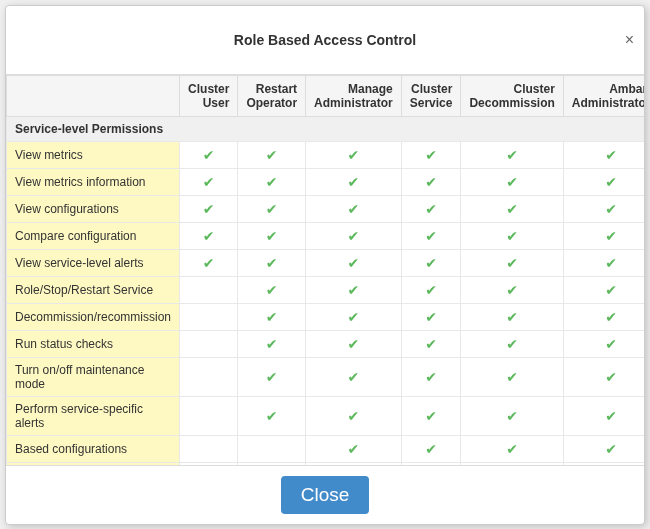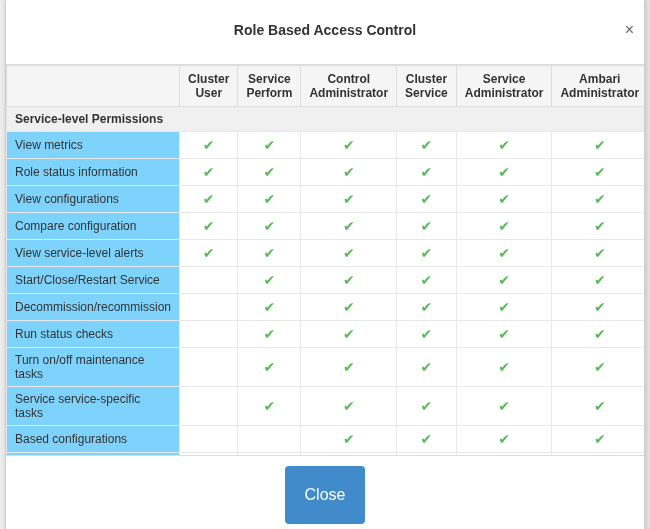--- a/index.html
+++ b/index.html
@@ -59,37 +59,37 @@
     }
     table {
       width: 100%;
       border-collapse: collapse;
       font-size: 12px;
     }
     thead th {
       background: #f5f5f5;
       border: 1px solid #ddd;
       padding: 6px 8px;
-      text-align: center;
+      text-align: right;
       font-weight: bold;
       color: #333;
       vertical-align: bottom;
     }
     thead th:first-child {
       text-align: left;
       width: 155px;
     }
     tbody td {
       border: 1px solid #e8e8e8;
       padding: 5px 8px;
       color: #333;
     }
     tbody td:first-child {
       text-align: left;
-      background: #7dd3fc;
+      background: #fef9c3;
     }
     tbody td:not(:first-child) {
       text-align: center;
       background: #fff;
     }
     .section-header td {
       background: #f0f0f0 !important;
       font-weight: bold;
       padding: 5px 8px;
     }
@@ -99,23 +99,23 @@
     }
     .dialog-footer {
       padding: 10px;
       text-align: center;
       border-top: 1px solid #ddd;
     }
     .close-button {
       background: #428bca;
       color: #fff;
       border: none;
-      padding: 20px 20px;
+      padding: 8px 20px;
       border-radius: 4px;
-      font-size: 16px;
+      font-size: 19px;
       cursor: pointer;
     }
     
     .table-wrapper::-webkit-scrollbar { width: 8px; }
     .table-wrapper::-webkit-scrollbar-track { background: #f1f1f1; }
     .table-wrapper::-webkit-scrollbar-thumb { background: #ccc; border-radius: 4px; }
   </style>
 </head>
 <body>
 
@@ -124,42 +124,42 @@
     <span class="dialog-title">Role Based Access Control</span>
     <button class="close-btn">×</button>
   </div>
   <div class="dialog-body">
     <div class="table-wrapper">
       <table>
         <thead>
           <tr>
             <th></th>
             <th>Cluster User</th>
-            <th>Service Perform</th>
-            <th>Control Administrator</th>
+            <th>Restart Operator</th>
+            <th>Manage Administrator</th>
             <th>Cluster Service</th>
-            <th>Service Administrator</th>
+            <th>Cluster Decommission</th>
             <th>Ambari Administrator</th>
           </tr>
         </thead>
         <tbody id="table-body">
         <tr class="section-header">
               <td colspan="7">Service-level Permissions</td>
             </tr>
             <tr>
               <td>View metrics</td>
               <td><span class="checkmark">✔</span></td>
               <td><span class="checkmark">✔</span></td>
               <td><span class="checkmark">✔</span></td>
               <td><span class="checkmark">✔</span></td>
               <td><span class="checkmark">✔</span></td>
               <td><span class="checkmark">✔</span></td>
             </tr>
             <tr>
-              <td>Role status information</td>
+              <td>View metrics information</td>
               <td><span class="checkmark">✔</span></td>
               <td><span class="checkmark">✔</span></td>
               <td><span class="checkmark">✔</span></td>
               <td><span class="checkmark">✔</span></td>
               <td><span class="checkmark">✔</span></td>
               <td><span class="checkmark">✔</span></td>
             </tr>
             <tr>
               <td>View configurations</td>
               <td><span class="checkmark">✔</span></td>
@@ -181,21 +181,21 @@
             <tr>
               <td>View service-level alerts</td>
               <td><span class="checkmark">✔</span></td>
               <td><span class="checkmark">✔</span></td>
               <td><span class="checkmark">✔</span></td>
               <td><span class="checkmark">✔</span></td>
               <td><span class="checkmark">✔</span></td>
               <td><span class="checkmark">✔</span></td>
             </tr>
             <tr>
-              <td>Start/Close/Restart Service</td>
+              <td>Role/Stop/Restart Service</td>
               <td></td>
               <td><span class="checkmark">✔</span></td>
               <td><span class="checkmark">✔</span></td>
               <td><span class="checkmark">✔</span></td>
               <td><span class="checkmark">✔</span></td>
               <td><span class="checkmark">✔</span></td>
             </tr>
             <tr>
               <td>Decommission/recommission</td>
               <td></td>
@@ -208,30 +208,30 @@
             <tr>
               <td>Run status checks</td>
               <td></td>
               <td><span class="checkmark">✔</span></td>
               <td><span class="checkmark">✔</span></td>
               <td><span class="checkmark">✔</span></td>
               <td><span class="checkmark">✔</span></td>
               <td><span class="checkmark">✔</span></td>
             </tr>
             <tr>
-              <td>Turn on/off maintenance tasks</td>
-              <td></td>
-              <td><span class="checkmark">✔</span></td>
-              <td><span class="checkmark">✔</span></td>
-              <td><span class="checkmark">✔</span></td>
-              <td><span class="checkmark">✔</span></td>
-              <td><span class="checkmark">✔</span></td>
-            </tr>
-            <tr>
-              <td>Service service-specific tasks</td>
+              <td>Turn on/off maintenance mode</td>
+              <td></td>
+              <td><span class="checkmark">✔</span></td>
+              <td><span class="checkmark">✔</span></td>
+              <td><span class="checkmark">✔</span></td>
+              <td><span class="checkmark">✔</span></td>
+              <td><span class="checkmark">✔</span></td>
+            </tr>
+            <tr>
+              <td>Perform service-specific alerts</td>
               <td></td>
               <td><span class="checkmark">✔</span></td>
               <td><span class="checkmark">✔</span></td>
               <td><span class="checkmark">✔</span></td>
               <td><span class="checkmark">✔</span></td>
               <td><span class="checkmark">✔</span></td>
             </tr>
             <tr>
               <td>Based configurations</td>
               <td></td>

